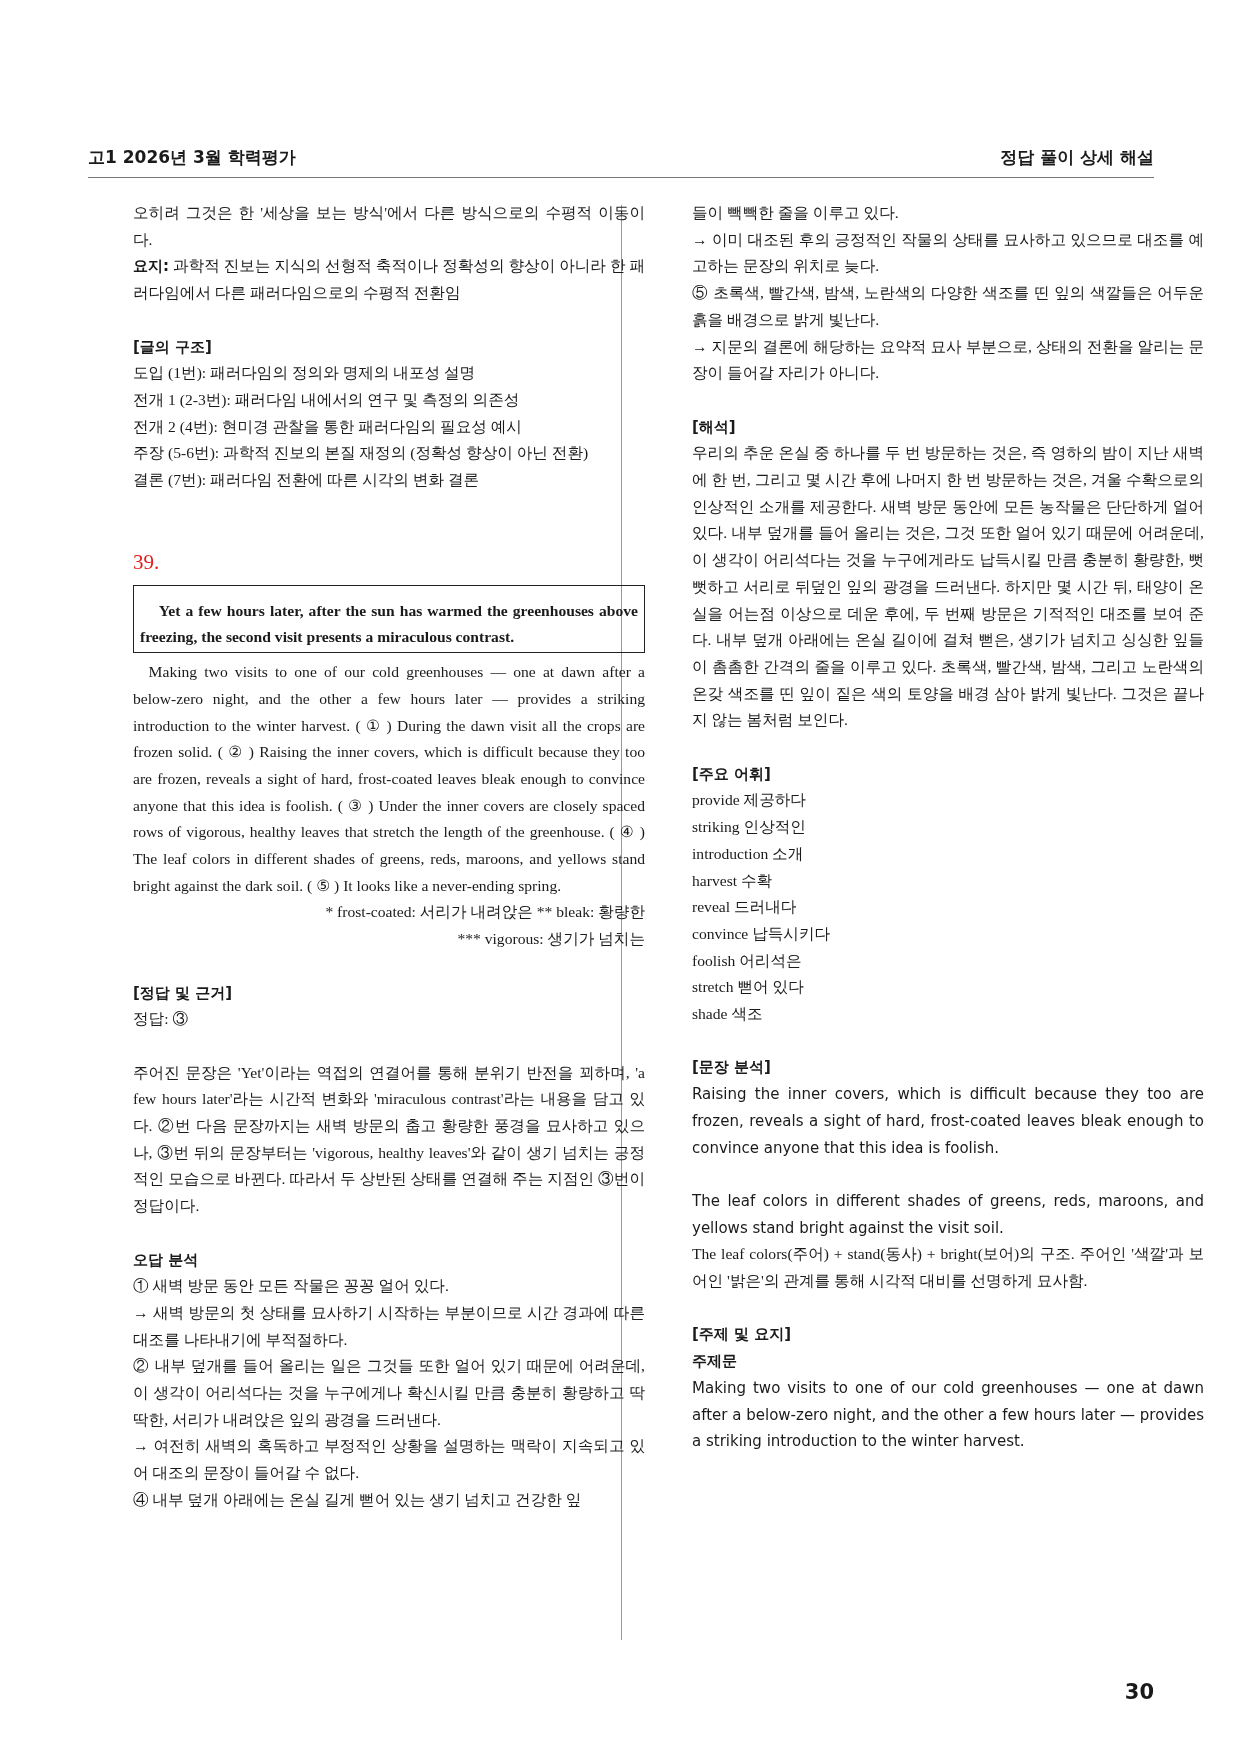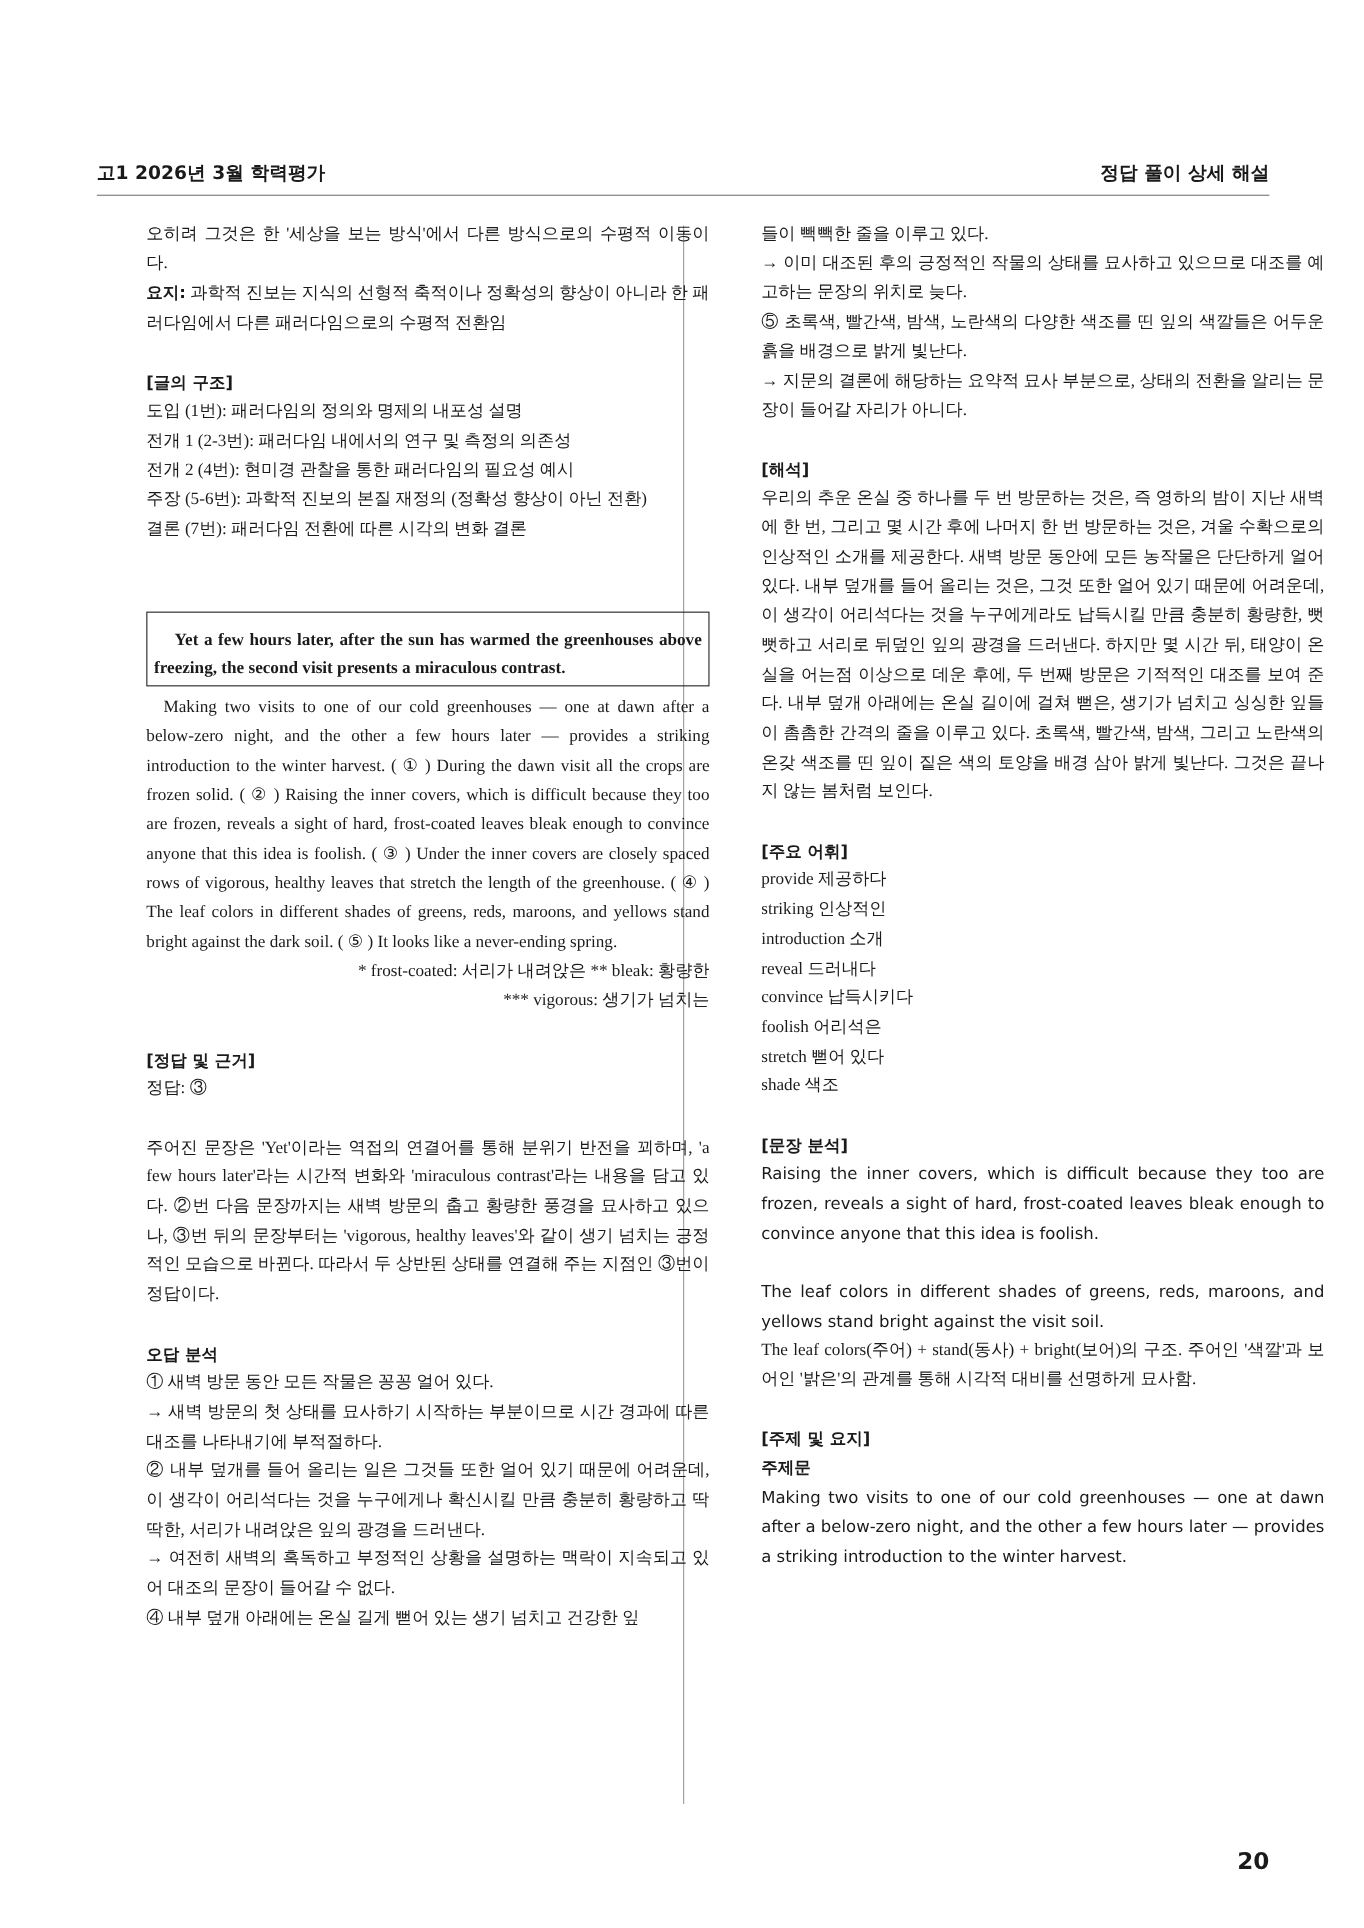--- a/index.html
+++ b/index.html
@@ -39,20 +39,21 @@
   <p class="p">오히려 그것은 한 '세상을 보는 방식'에서 다른 방식으로의 수평적 이동이다.</p>
   <p class="p"><b class="sans" style="font-weight:bold">요지:</b><span> 과학적 진보는 지식의 선형적 축적이나 정확성의 향상이 아니라 한 패러다임에서 다른 패러다임으로의 수평적 전환임</span></p>
   <div class="gap"></div>
   <p class="head">[글의 구조]</p>
   <p class="p">도입 (1번): 패러다임의 정의와 명제의 내포성 설명</p>
   <p class="p">전개 1 (2-3번): 패러다임 내에서의 연구 및 측정의 의존성</p>
   <p class="p">전개 2 (4번): 현미경 관찰을 통한 패러다임의 필요성 예시</p>
   <p class="p">주장 (5-6번): 과학적 진보의 본질 재정의 (정확성 향상이 아닌 전환)</p>
   <p class="p">결론 (7번): 패러다임 전환에 따른 시각의 변화 결론</p>
   <div class="gap2"></div>
+  <p class="qnum">39.</p>
   <div class="boxed">Yet a few hours later, after the sun has warmed the greenhouses above freezing, the second visit presents a miraculous contrast.</div>
   <p class="p indent">Making two visits to one of our cold greenhouses — one at dawn after a below-zero night, and the other a few hours later — provides a striking introduction to the winter harvest. ( ① ) During the dawn visit all the crops are frozen solid. ( ② ) Raising the inner covers, which is difficult because they too are frozen, reveals a sight of hard, frost-coated leaves bleak enough to convince anyone that this idea is foolish. ( ③ ) Under the inner covers are closely spaced rows of vigorous, healthy leaves that stretch the length of the greenhouse. ( ④ ) The leaf colors in different shades of greens, reds, maroons, and yellows stand bright against the dark soil. ( ⑤ ) It looks like a never-ending spring.</p>
   <p class="footnote">* frost-coated: 서리가 내려앉은 ** bleak: 황량한</p>
   <p class="footnote">*** vigorous: 생기가 넘치는</p>
   <div class="gap"></div>
   <p class="head">[정답 및 근거]</p>
   <p class="p">정답: ③</p>
   <div class="gap"></div>
   <p class="p">주어진 문장은 'Yet'이라는 역접의 연결어를 통해 분위기 반전을 꾀하며, 'a few hours later'라는 시간적 변화와 'miraculous contrast'라는 내용을 담고 있다. ②번 다음 문장까지는 새벽 방문의 춥고 황량한 풍경을 묘사하고 있으나, ③번 뒤의 문장부터는 'vigorous, healthy leaves'와 같이 생기 넘치는 긍정적인 모습으로 바뀐다. 따라서 두 상반된 상태를 연결해 주는 지점인 ③번이 정답이다.</p>
   <div class="gap"></div>
@@ -70,30 +71,31 @@
   <p class="p">⑤ 초록색, 빨간색, 밤색, 노란색의 다양한 색조를 띤 잎의 색깔들은 어두운 흙을 배경으로 밝게 빛난다.</p>
   <p class="p">→ 지문의 결론에 해당하는 요약적 묘사 부분으로, 상태의 전환을 알리는 문장이 들어갈 자리가 아니다.</p>
   <div class="gap"></div>
   <p class="head">[해석]</p>
   <p class="p">우리의 추운 온실 중 하나를 두 번 방문하는 것은, 즉 영하의 밤이 지난 새벽에 한 번, 그리고 몇 시간 후에 나머지 한 번 방문하는 것은, 겨울 수확으로의 인상적인 소개를 제공한다. 새벽 방문 동안에 모든 농작물은 단단하게 얼어 있다. 내부 덮개를 들어 올리는 것은, 그것 또한 얼어 있기 때문에 어려운데, 이 생각이 어리석다는 것을 누구에게라도 납득시킬 만큼 충분히 황량한, 뻣뻣하고 서리로 뒤덮인 잎의 광경을 드러낸다. 하지만 몇 시간 뒤, 태양이 온실을 어는점 이상으로 데운 후에, 두 번째 방문은 기적적인 대조를 보여 준다. 내부 덮개 아래에는 온실 길이에 걸쳐 뻗은, 생기가 넘치고 싱싱한 잎들이 촘촘한 간격의 줄을 이루고 있다. 초록색, 빨간색, 밤색, 그리고 노란색의 온갖 색조를 띤 잎이 짙은 색의 토양을 배경 삼아 밝게 빛난다. 그것은 끝나지 않는 봄처럼 보인다.</p>
   <div class="gap"></div>
   <p class="head">[주요 어휘]</p>
   <p class="vocab">provide 제공하다</p>
   <p class="vocab">striking 인상적인</p>
   <p class="vocab">introduction 소개</p>
+  <p class="vocab">harvest 수확</p>
   <p class="vocab">reveal 드러내다</p>
   <p class="vocab">convince 납득시키다</p>
   <p class="vocab">foolish 어리석은</p>
   <p class="vocab">stretch 뻗어 있다</p>
   <p class="vocab">shade 색조</p>
   <div class="gap"></div>
   <p class="head">[문장 분석]</p>
   <p class="p sans">Raising the inner covers, which is difficult because they too are frozen, reveals a sight of hard, frost-coated leaves bleak enough to convince anyone that this idea is foolish.</p>
   <div class="gap"></div>
   <p class="p sans">The leaf colors in different shades of greens, reds, maroons, and yellows stand bright against the visit soil.</p>
   <p class="p">The leaf colors(주어) + stand(동사) + bright(보어)의 구조. 주어인 '색깔'과 보어인 '밝은'의 관계를 통해 시각적 대비를 선명하게 묘사함.</p>
   <div class="gap"></div>
   <p class="head">[주제 및 요지]</p>
   <p class="head">주제문</p>
   <p class="p sans">Making two visits to one of our cold greenhouses — one at dawn after a below-zero night, and the other a few hours later — provides a striking introduction to the winter harvest.</p>
 </div>
 
-<div class="pagenum">20</div>
+<div class="pagenum">30</div>
 
 </body></html>

